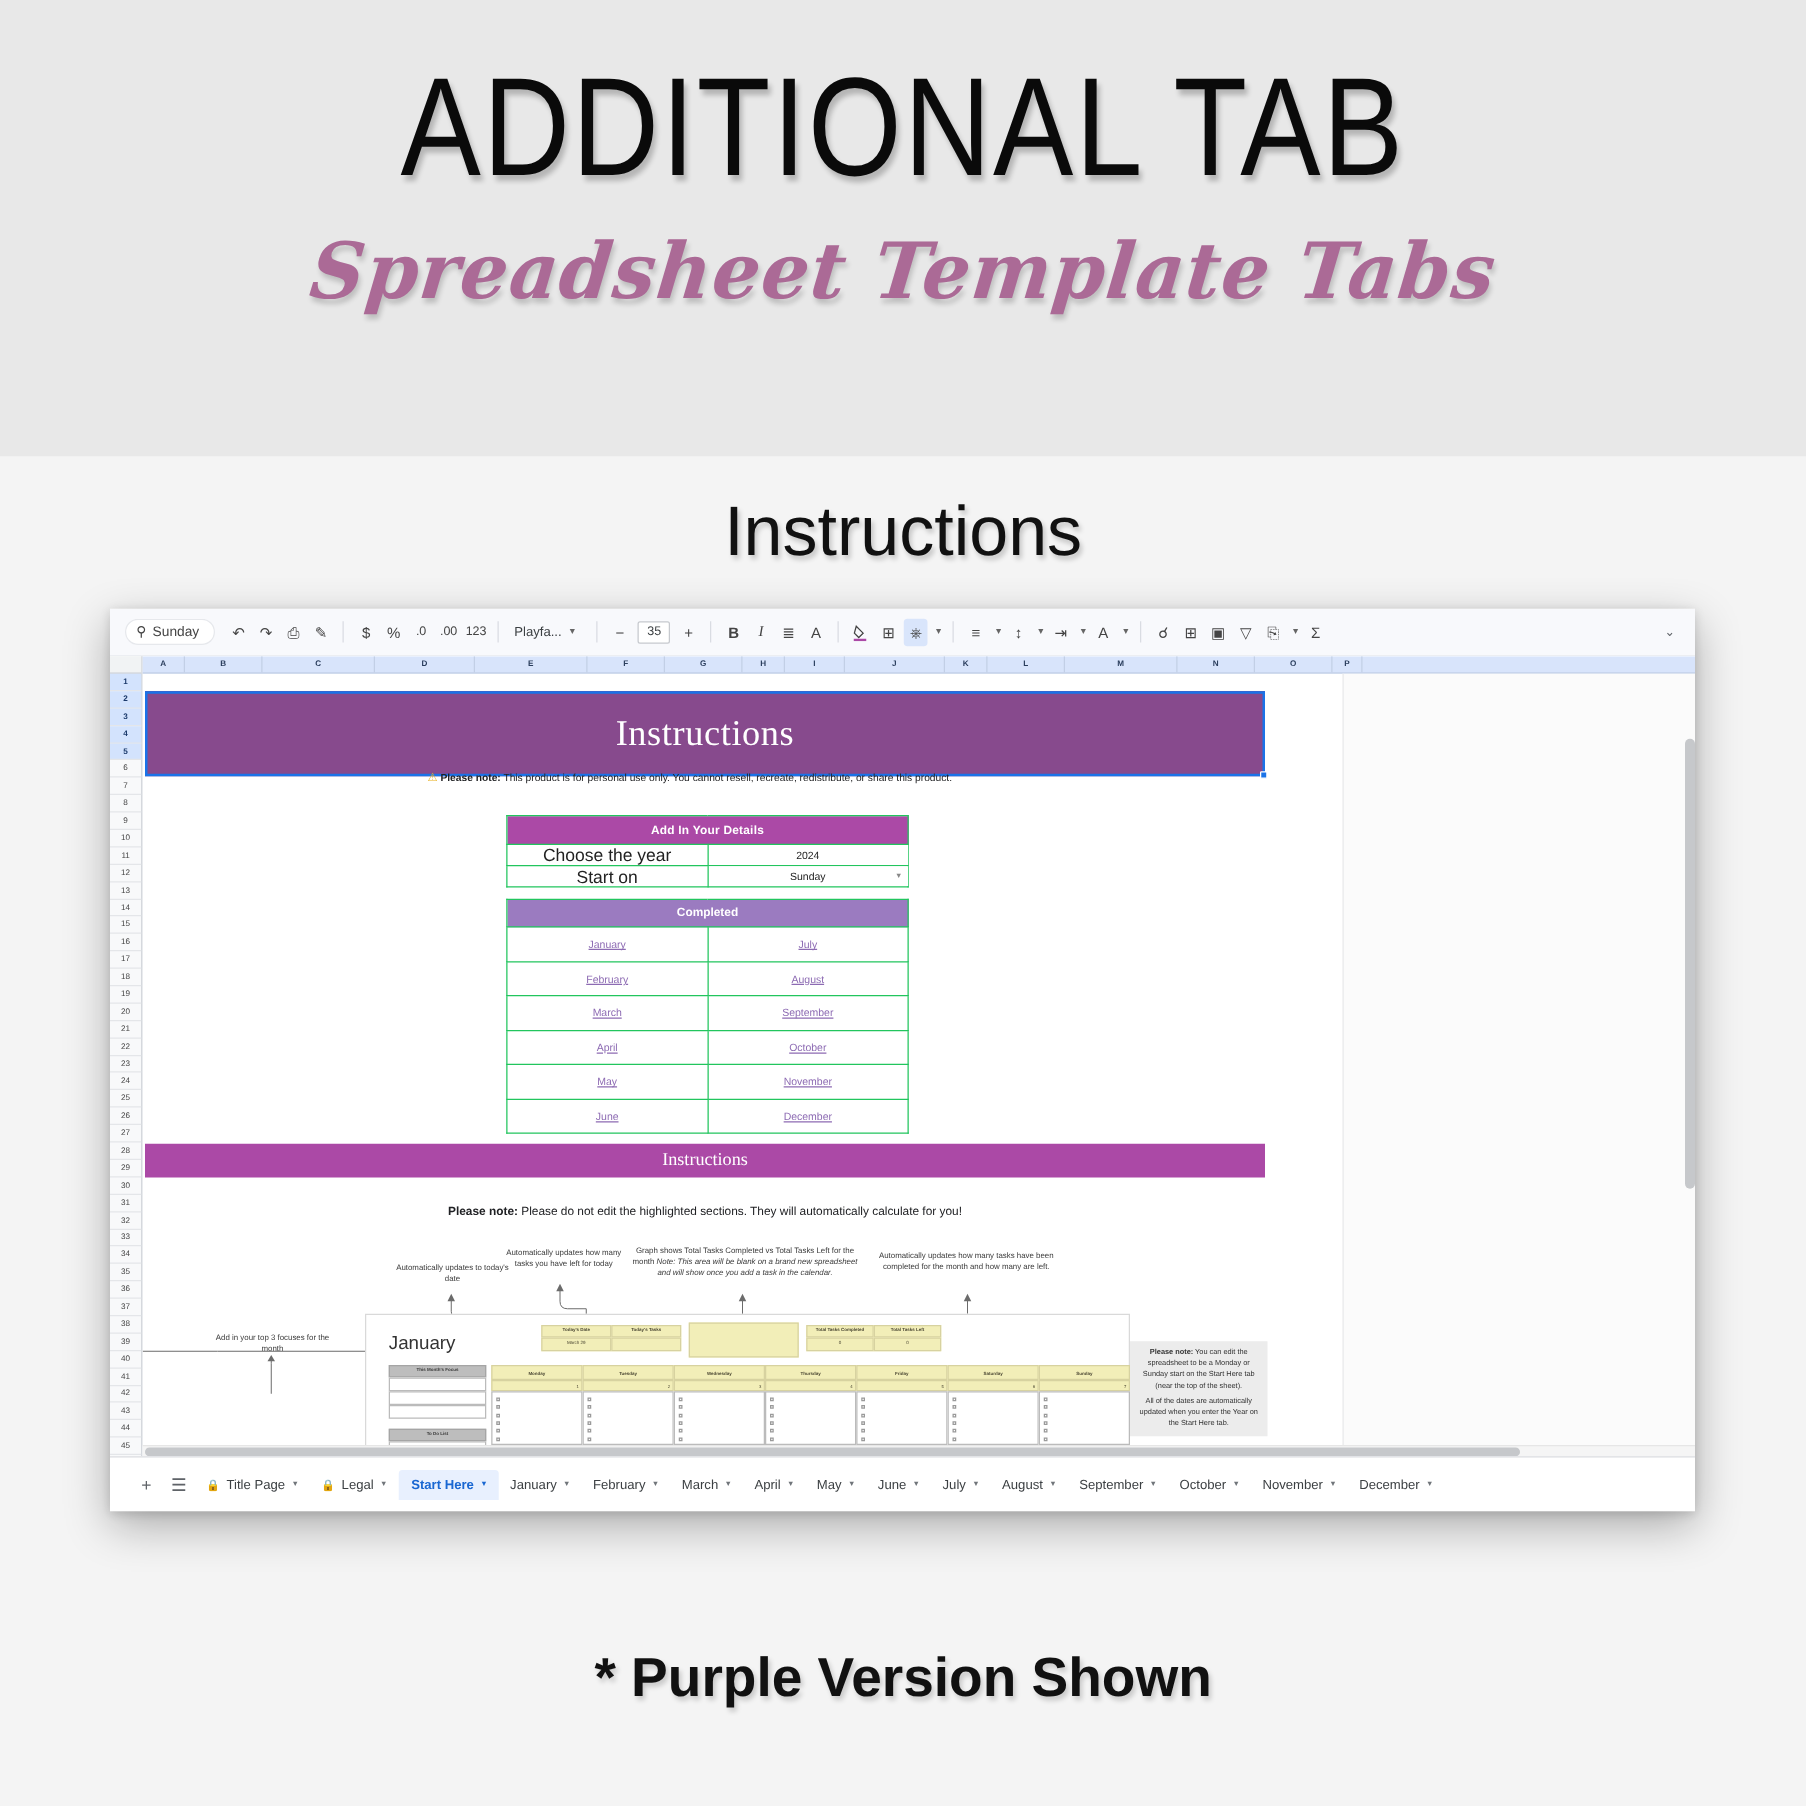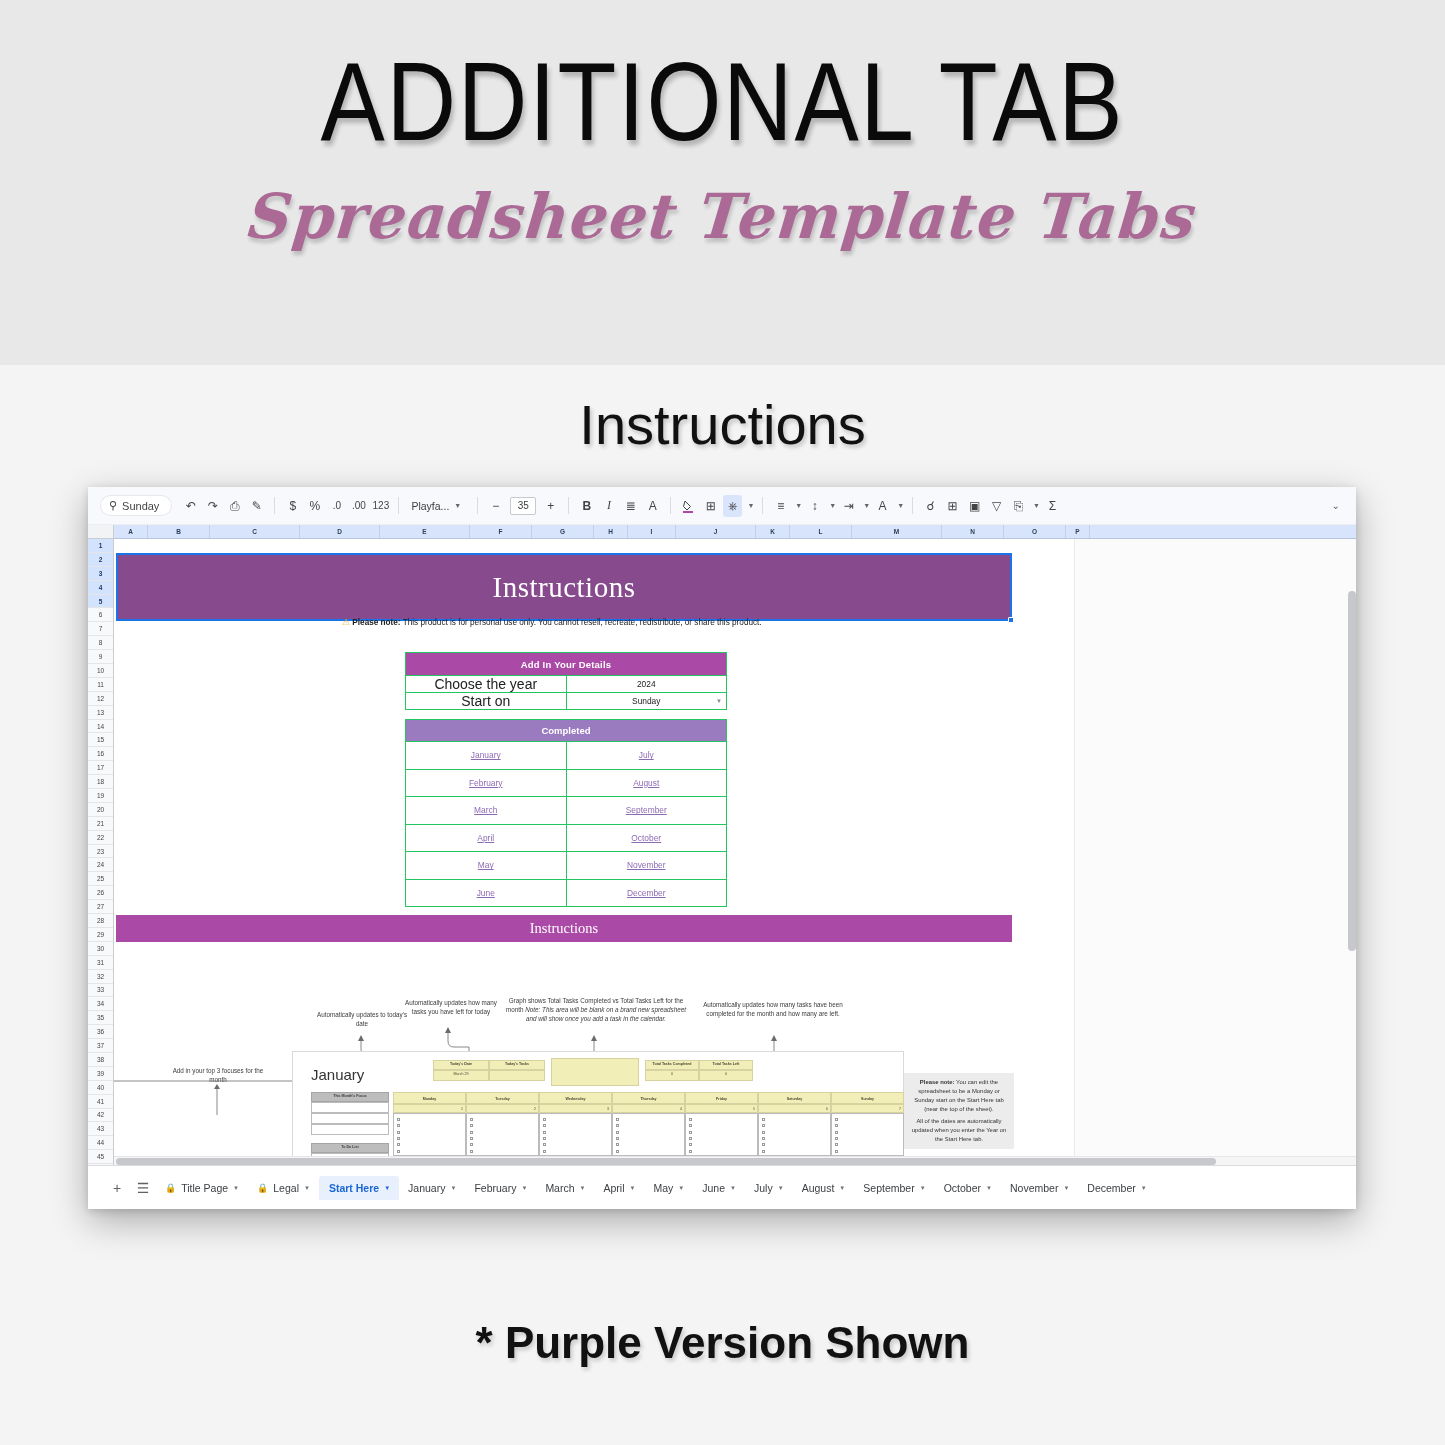--- a/index.html
+++ b/index.html
@@ -461,20 +461,23 @@
             <td class="td-cal">
                   <span class="cal-link">December</span>
                 </td>
           </tr>
         </tbody>
           </table>
 
         <div class="instr-band">
           <span class="instr-band-txt">Instructions</span>
         </div>
+        <div class="instr-note">
+          <b>Please note:</b><span> Please do not edit the highlighted sections. They will automatically calculate for you!</span>
+        </div>
 
         <div class="diagram">
 
           <div class="dg-text" style="left:58px; top:78px; width:92px;">Add in your top 3 focuses for the month</div>
           <div class="dg-text" style="left:198px; top:22px; width:100px;">Automatically updates to today's date</div>
           <div class="dg-text" style="left:288px; top:10px; width:98px;">Automatically updates how many tasks you have left for today</div>
           <div class="dg-text" style="left:392px; top:8px; width:180px;">
             <span>Graph shows Total Tasks Completed vs Total Tasks Left for the month</span>
             <i>Note: This area will be blank on a brand new spreadsheet and will show once you add a task in the calendar.</i>
           </div>

